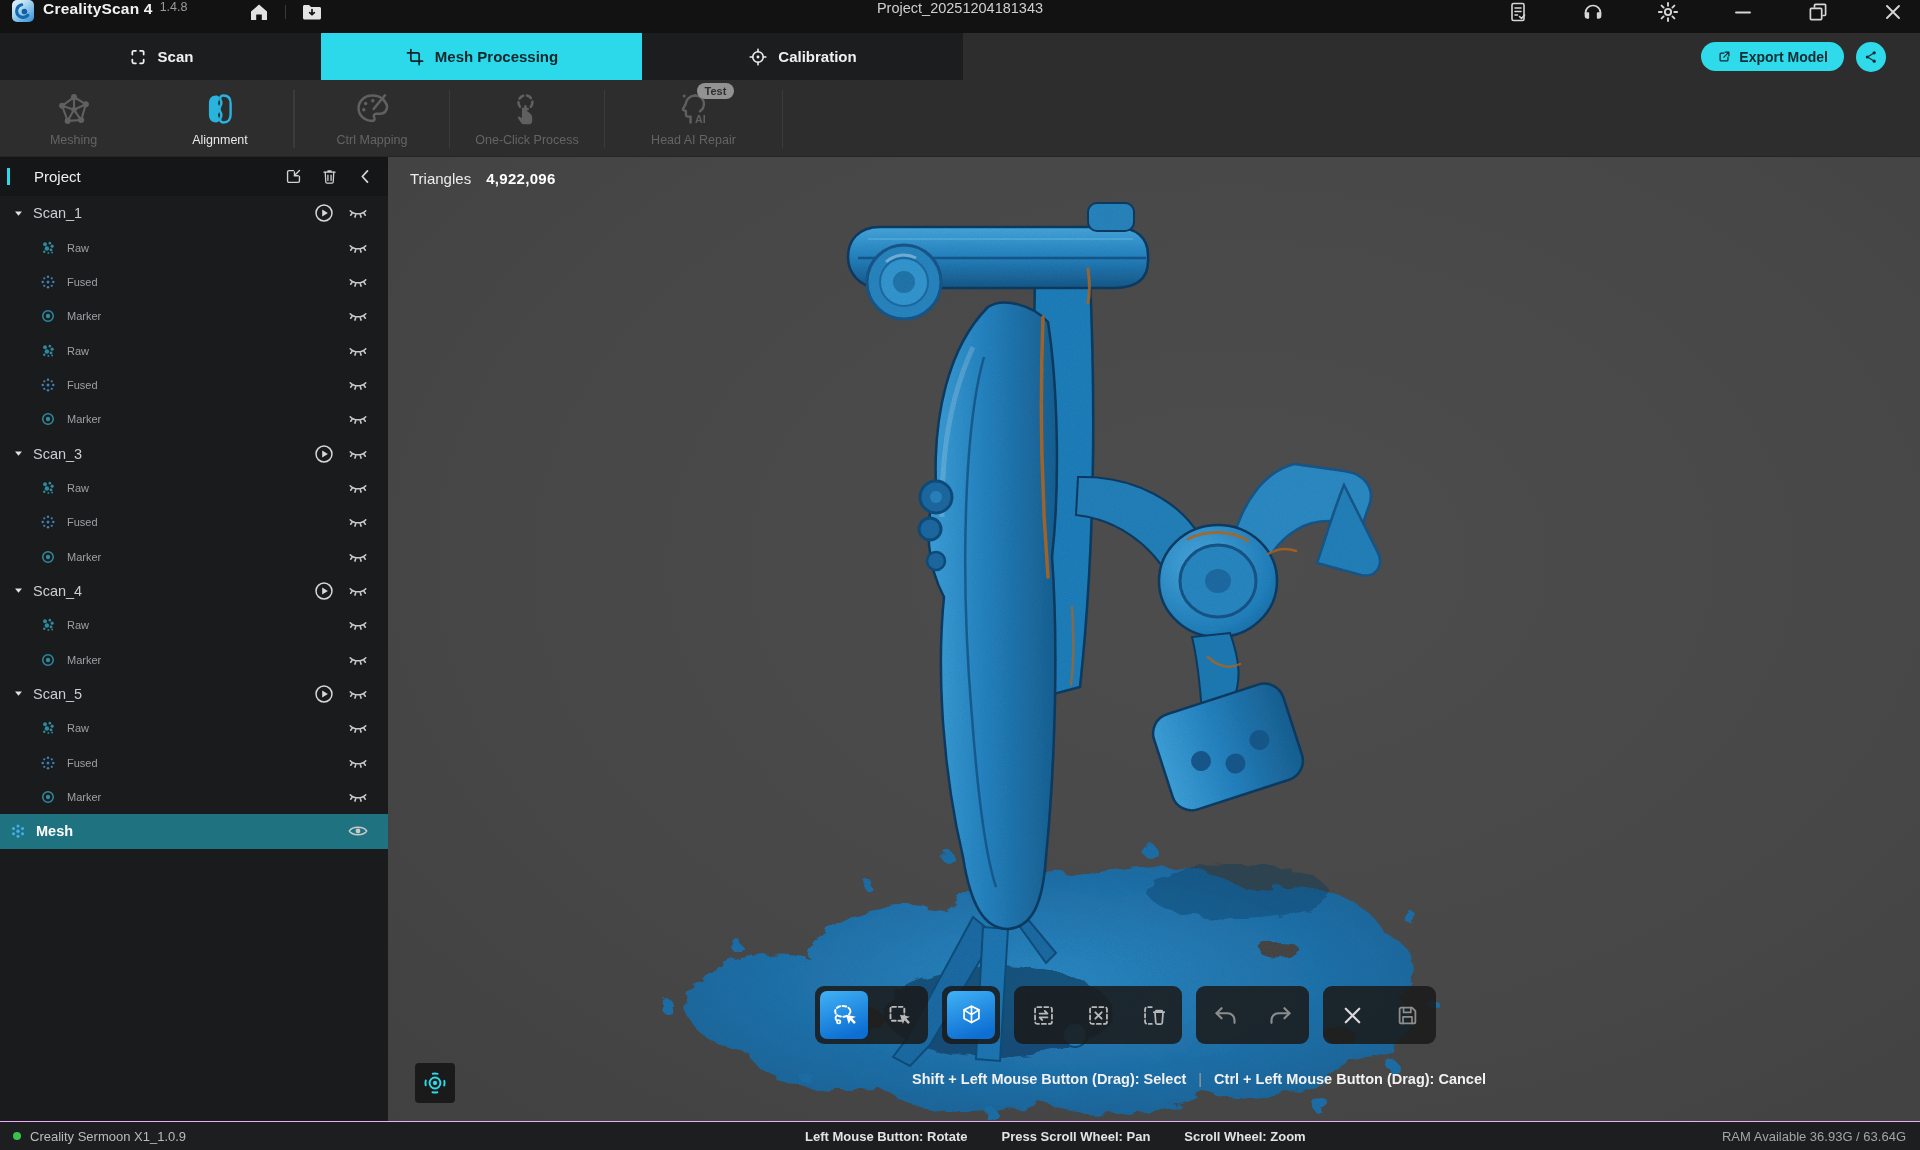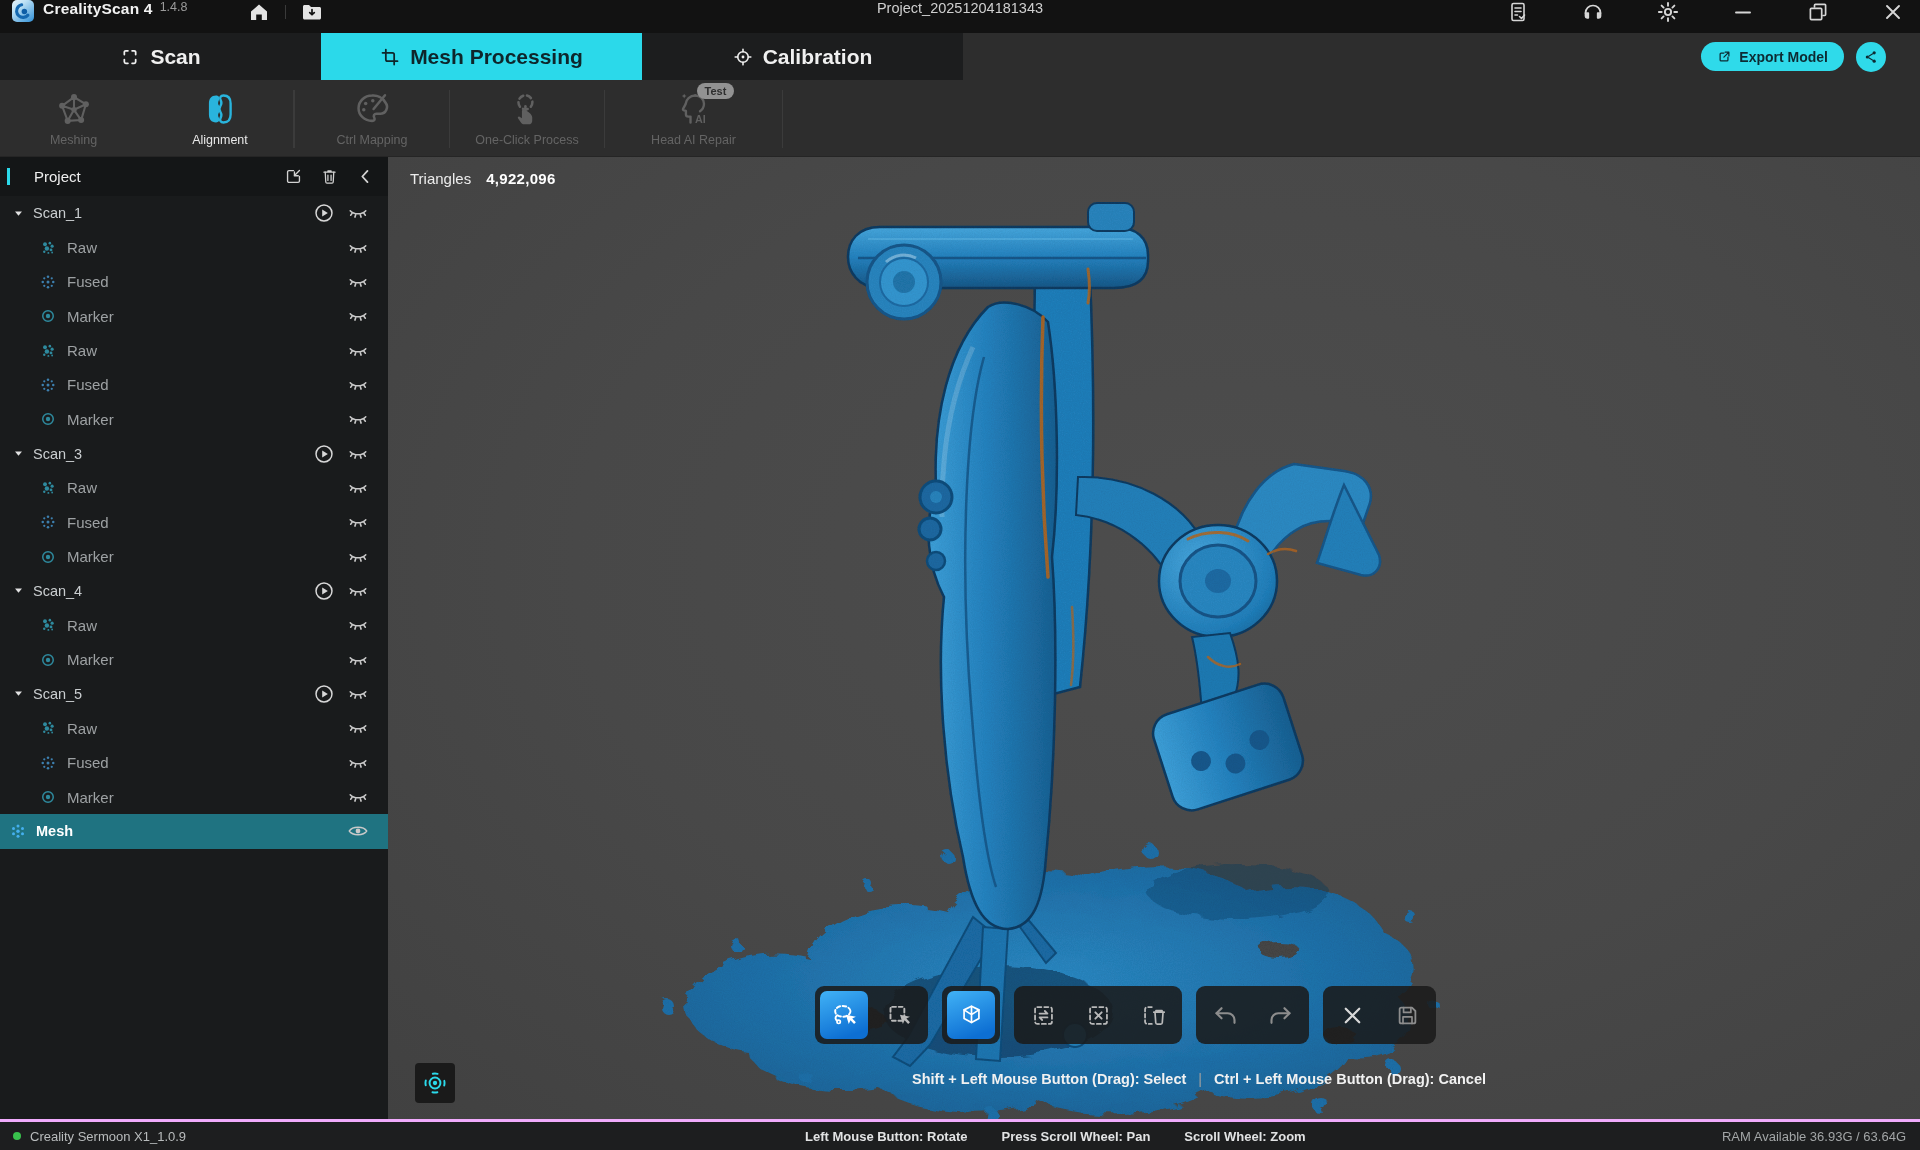--- a/index.html
+++ b/index.html
@@ -18,21 +18,21 @@
   .tb-quick{display:flex;align-items:center;margin-left:60px;gap:14px}
   .tb-btn{width:24px;height:24px;color:#e3e3e3;cursor:pointer}
   .tb-sep{width:1px;height:14px;background:#3a3a3a}
   .tb-title{position:absolute;left:0;right:0;text-align:center;font-size:14.5px;color:#cfcfcf;pointer-events:none}
   .tb-right{margin-left:auto;display:flex;align-items:center;gap:51px;padding-right:15px}
   .tb-right .tb-btn{color:#d6d6d6}
 
   
   .band{position:absolute;top:33px;left:0;right:0;height:124px;background:#2d2d2d;z-index:20;box-shadow:inset 0 -1px 0 #252525;}
   .tabstrip{position:absolute;top:0;left:0;width:963px;height:47px;background:#1c1d1e;display:flex;}
-  .tab{width:321px;display:flex;align-items:center;justify-content:center;gap:10px;cursor:pointer;color:#f0f0f0;font-size:21px;font-weight:bold;}
+  .tab{width:321px;display:flex;align-items:center;justify-content:center;gap:10px;cursor:pointer;color:#f0f0f0;font-size:15px;font-weight:bold;}
   .tab .icn{width:20px;height:20px}
   .tab.active{background:#2bd9ea;color:#0e262b}
   .band-right{position:absolute;top:0;left:963px;right:0;height:47px;display:flex;align-items:center;justify-content:flex-end;gap:12px;padding-right:34px;}
   .export-btn{height:29px;border-radius:15px;background:#2fdaea;color:#0d2b33;display:flex;align-items:center;gap:7px;padding:0 16px;font-size:14px;font-weight:bold;cursor:pointer}
   .export-btn .icn{width:15px;height:15px}
   .share-btn{width:30px;height:30px;border-radius:50%;background:#2fdaea;color:#0d2b33;display:flex;align-items:center;justify-content:center;cursor:pointer}
   .share-btn .icn{width:16px;height:16px}
 
   .ribbon{position:absolute;top:47px;left:0;right:0;height:77px;display:flex;align-items:center}
   .ribbon-item{height:100%;display:flex;flex-direction:column;align-items:center;justify-content:center;gap:5px;cursor:pointer;color:#606060}
@@ -50,21 +50,21 @@
   .sb-accent{width:3px;height:17px;background:#2bd9ea;margin-left:7px;flex:none}
   .sb-title{margin-left:24px;font-size:15px;font-weight:normal;color:#efefef}
   .sb-hicons{margin-left:auto;display:flex;align-items:center;gap:17px;padding-right:13px}
   .sb-hicons .icn{width:19px;height:19px;color:#d2d2d2;cursor:pointer}
   .tree{flex:1;overflow:hidden}
   .tree-row{height:34.35px;display:flex;align-items:center;position:relative;cursor:pointer}
   .tree-row .caret{width:11px;height:11px;margin-left:13px;color:#e2e2e2;flex:none}
   .tree-row .titem{width:18px;height:18px;flex:none}
   .tree-row.parent .tlabel{margin-left:9px;font-size:14.5px;color:#caced0}
   .tree-row.child{padding-left:39px}
-  .tree-row.child .tlabel{margin-left:10px;font-size:15px;color:#9da1a3}
+  .tree-row.child .tlabel{margin-left:10px;font-size:11px;color:#9da1a3}
   .row-icons{margin-left:auto;display:flex;align-items:center;gap:12px;padding-right:19px}
   .row-icons .icn{cursor:pointer}
   .play{width:22px;height:22px;color:#d8d8d8}
   .eye{width:22px;height:22px;color:#c9c9c9}
   .tree-row.selected{background:#1f7381}
   .tree-row.selected .titem{margin-left:9px}
   .tree-row.selected .tlabel{margin-left:9px;font-size:14.5px;font-weight:bold;color:#fff}
   .ic-raw{color:#2e8a9e}.ic-fused{color:#3d7fae}.ic-marker{color:#2e8a9e}.ic-mesh{color:#45b0ef}
 
   
@@ -84,21 +84,21 @@
   .tool-btn[data-name="cancel-button"]{color:#d8d8d8}
 
   .hint-line{position:absolute;top:914px;right:434px;white-space:nowrap;font-size:14.5px;font-weight:bold;color:#f1f1f1;z-index:5}
   .hint-line .hdiv{color:#9f9f9f;font-weight:normal;padding:0 12px}
 
   .reset-btn{position:absolute;left:27px;top:906px;width:40px;height:40px;background:rgba(23,23,23,.92);border-radius:4px;
              display:flex;align-items:center;justify-content:center;color:#2bd9ea;cursor:pointer;z-index:6}
   .reset-btn .icn{width:26px;height:26px}
 
   
-  .statusbar{position:absolute;left:0;right:0;bottom:0;height:28px;background:#1d1e1f;border-top:3px solid #f0abfc;z-index:30;display:flex;align-items:center}
+  .statusbar{position:absolute;left:0;right:0;bottom:0;height:28px;background:#1d1e1f;border-top:1px solid #f0abfc;z-index:30;display:flex;align-items:center}
   .dev{display:flex;align-items:center;gap:9px;padding-left:13px;font-size:13px;color:#b9bcbd}
   .dev-dot{width:8px;height:8px;border-radius:50%;background:#39c24d}
   .status-hints{position:absolute;left:805px;display:flex;gap:34px;font-size:13px;font-weight:bold;color:#e2e3e4}
   .ram{margin-left:auto;padding-right:14px;font-size:13px;color:#a2a5a6}
 </style>
 </head>
 <body>
 
 <div id="app" data-name="crealityscan-window">
 

